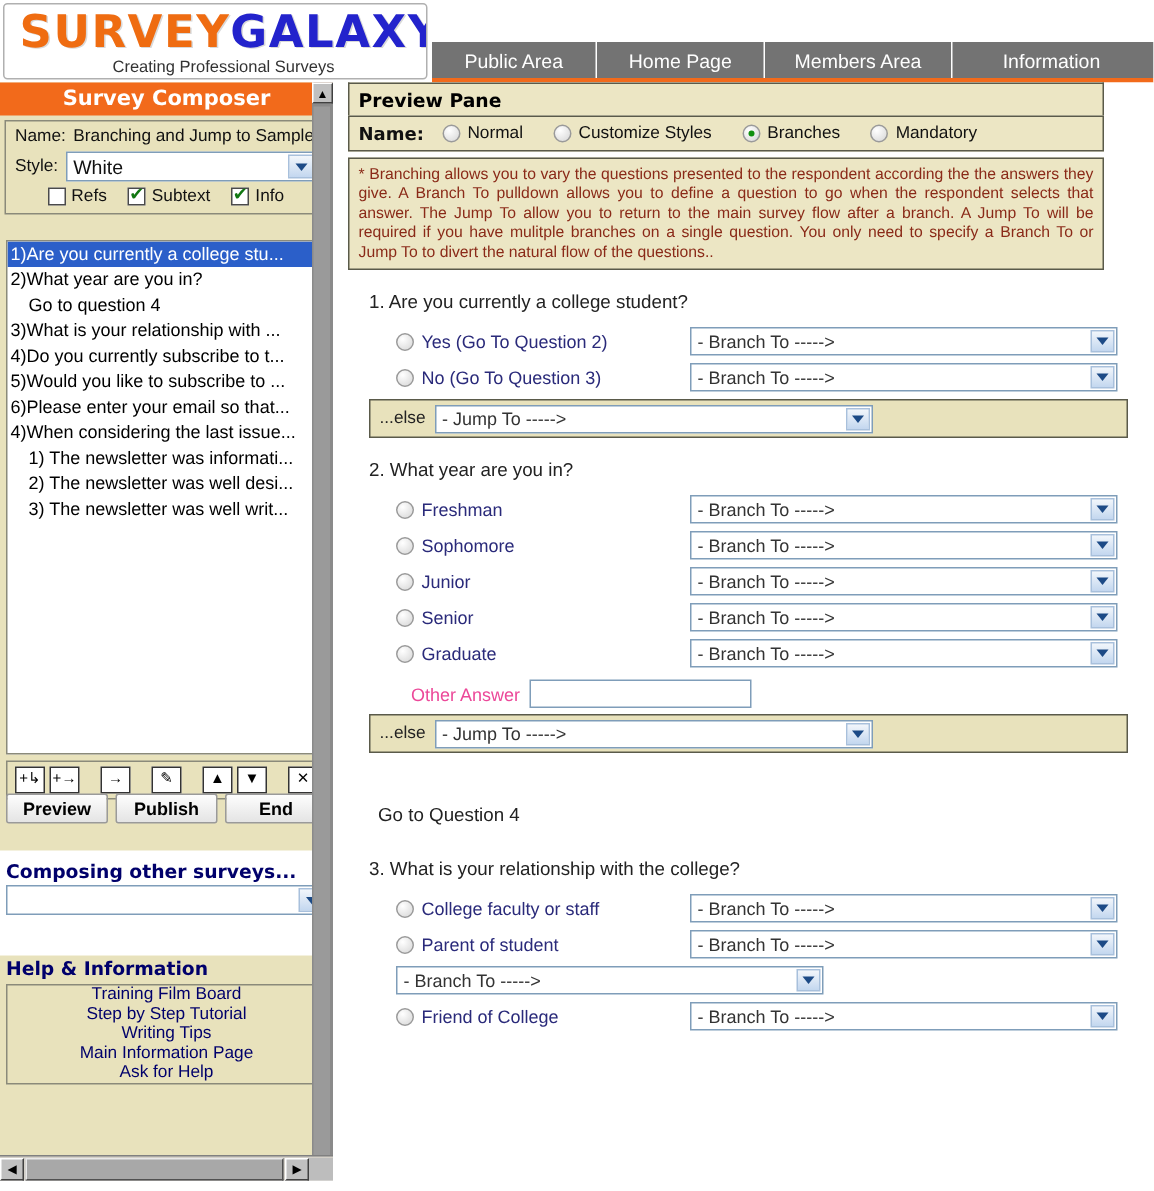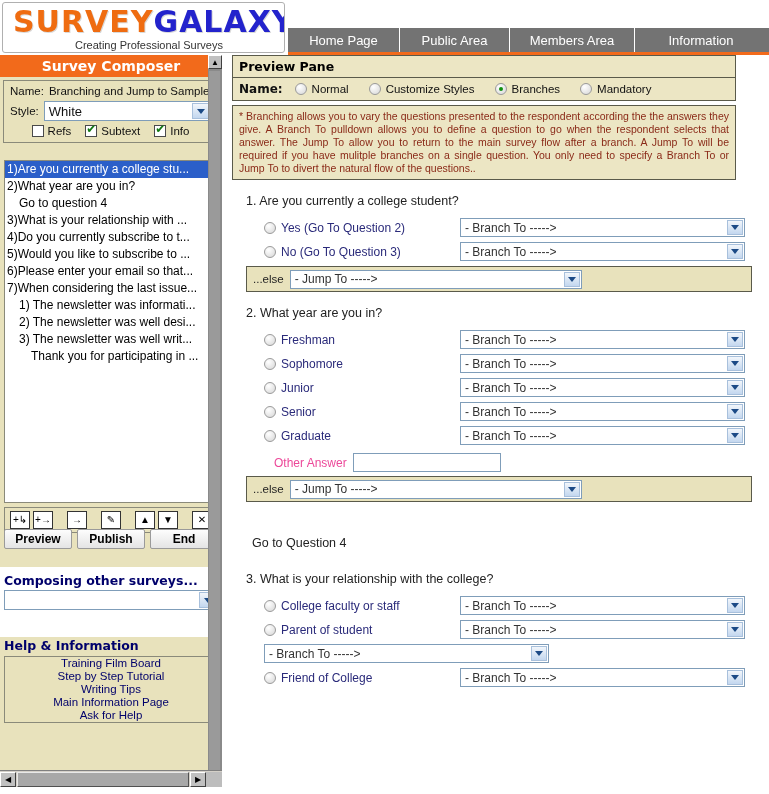--- a/index.html
+++ b/index.html
@@ -298,22 +298,22 @@
 
   <div class="header">
     <div class="logo-box">
       <div class="logo-text">
         <span class="logo-survey">SURVEY</span><span class="logo-galaxy">GALAXY</span>
       </div>
       <div class="logo-tag">Creating Professional Surveys</div>
     </div>
 
     <div class="navbar">
+      <div class="nav-item pub">Public Area</div>
       <div class="nav-item home">Home Page</div>
-      <div class="nav-item pub">Public Area</div>
       <div class="nav-item mem">Members Area</div>
       <div class="nav-item info">Information</div>
     </div>
     <div class="orange-strip"></div>
   </div>
 
   <div class="sidebar">
     <div class="sb-title">Survey Composer</div>
 
     <div class="sb-panel">
@@ -347,25 +347,24 @@
     </div>
 
     <div class="q-list">
       <div class="q-item sel">1)Are you currently a college stu...</div>
       <div class="q-item">2)What year are you in?</div>
       <div class="q-item indent1">Go to question 4</div>
       <div class="q-item">3)What is your relationship with ...</div>
       <div class="q-item">4)Do you currently subscribe to t...</div>
       <div class="q-item">5)Would you like to subscribe to ...</div>
       <div class="q-item">6)Please enter your email so that...</div>
-      <div class="q-item">7)When considering the last issue...</div>
+      <div class="q-item">4)When considering the last issue...</div>
       <div class="q-item indent1">1) The newsletter was informati...</div>
       <div class="q-item indent1">2) The newsletter was well desi...</div>
       <div class="q-item indent1">3) The newsletter was well writ...</div>
-      <div class="q-item indent2">Thank you for participating in ...</div>
     </div>
 
     <div class="tool-strip">
       <div class="tool-btn">+↳</div>
       <div class="tool-btn">+→</div>
       <div class="tool-gap"></div>
       <div class="tool-btn">→</div>
       <div class="tool-gap"></div>
       <div class="tool-btn">✎</div>
       <div class="tool-gap"></div>

